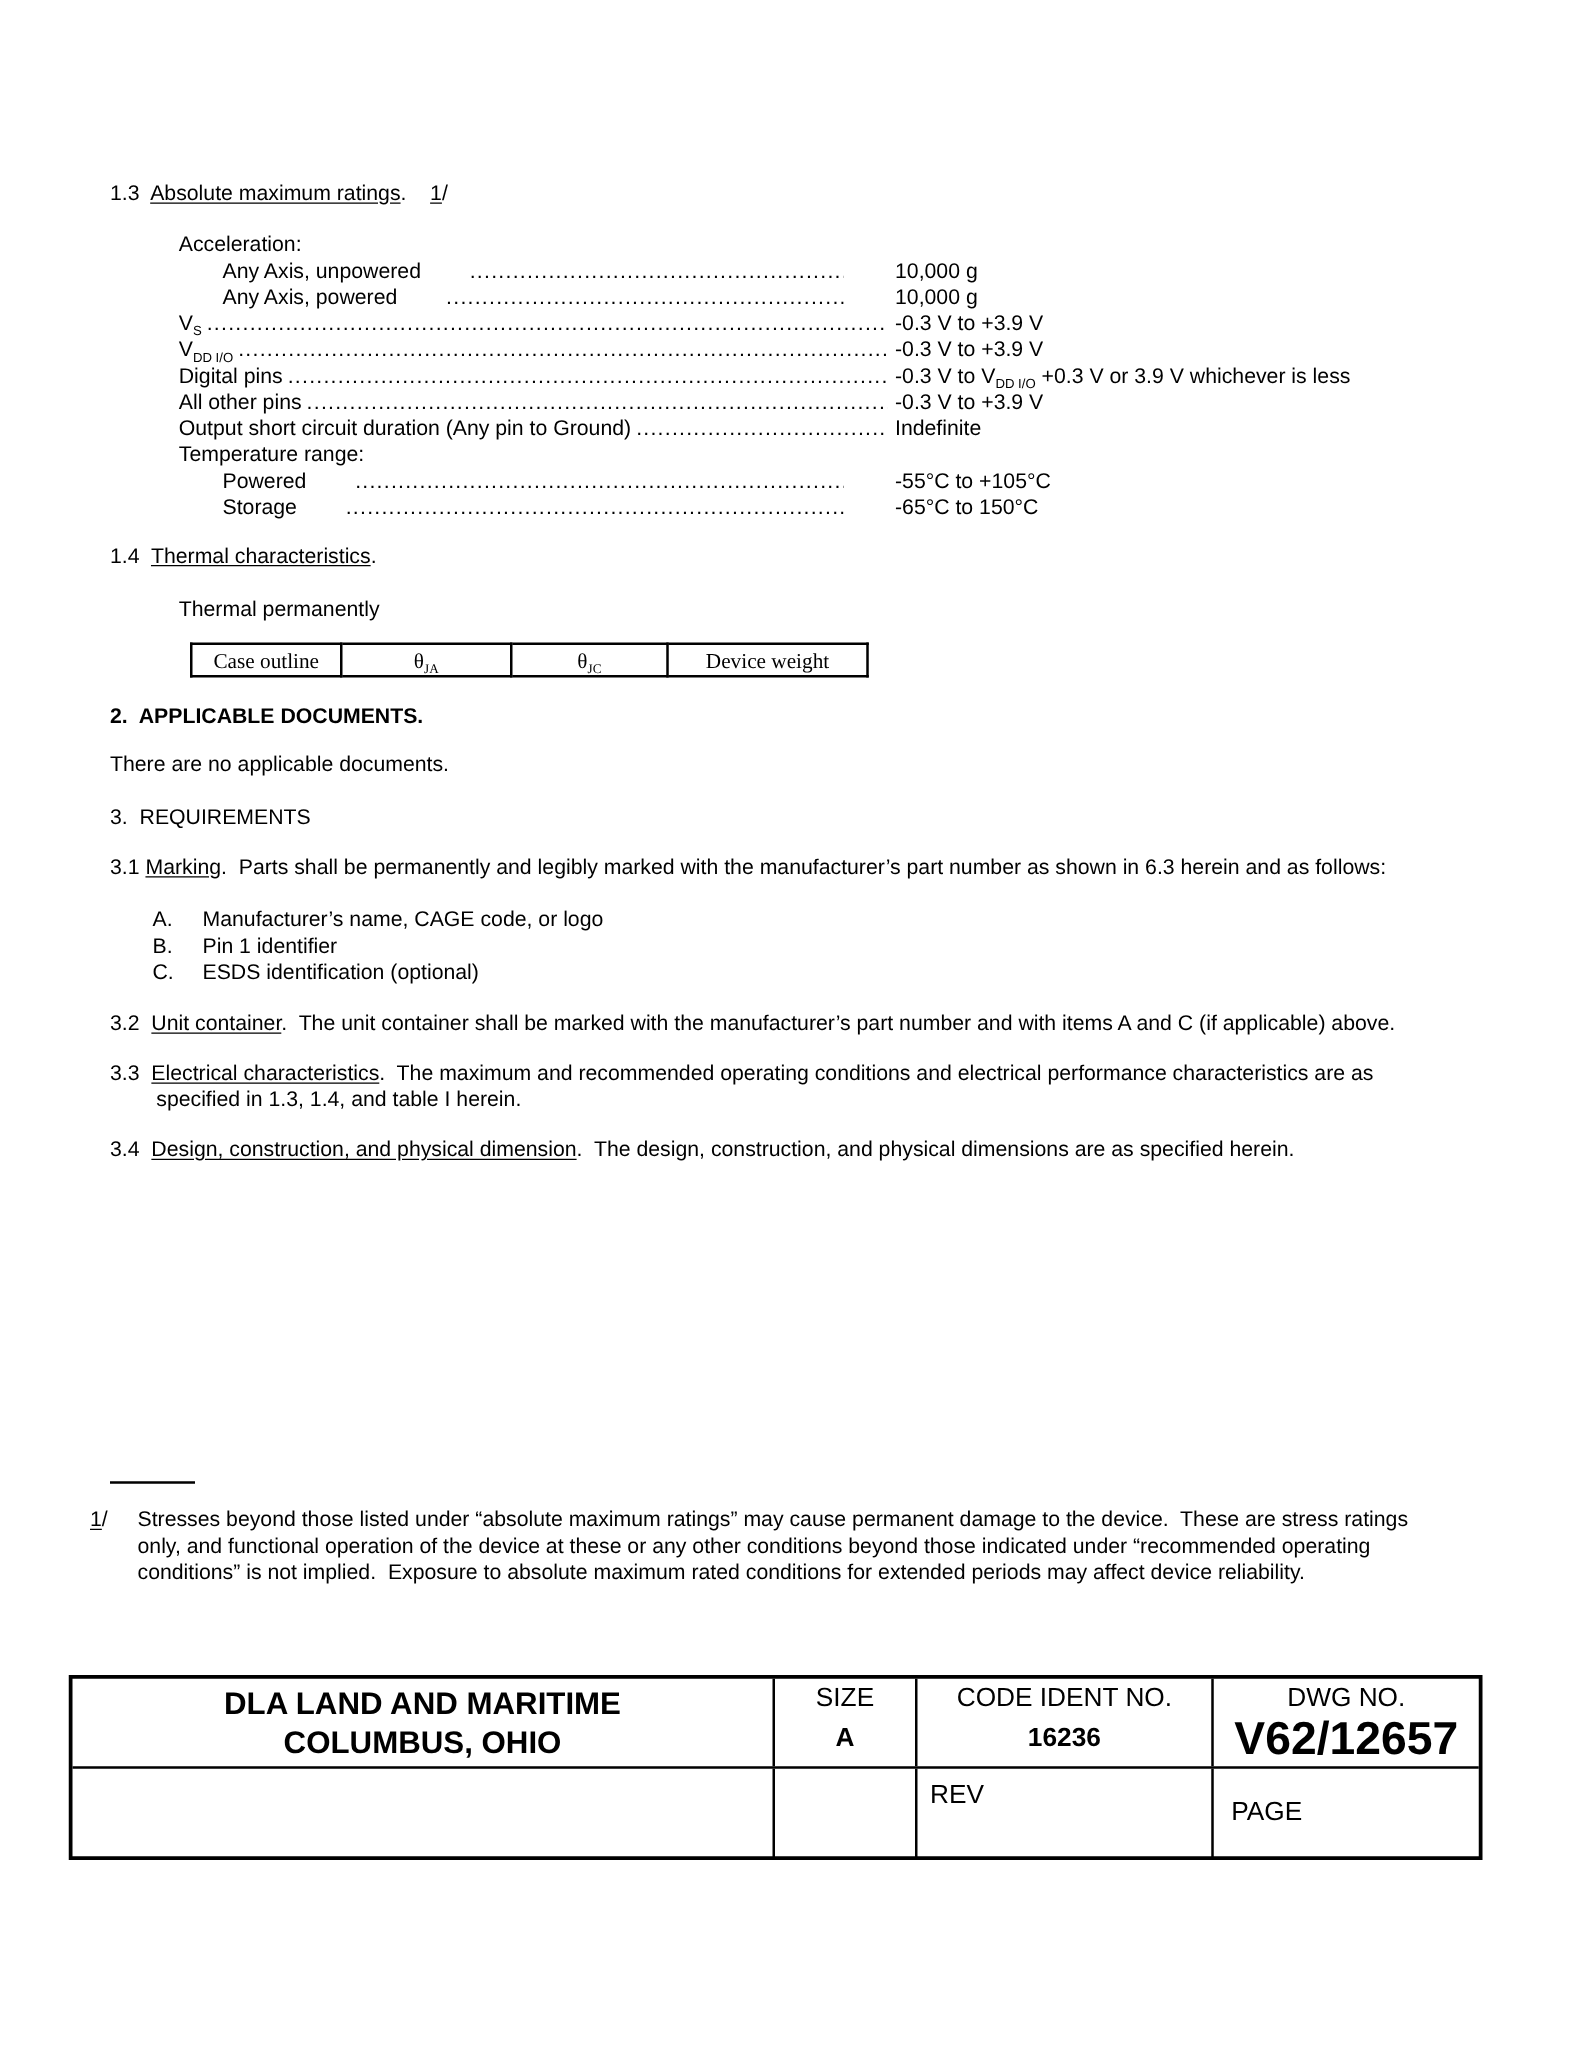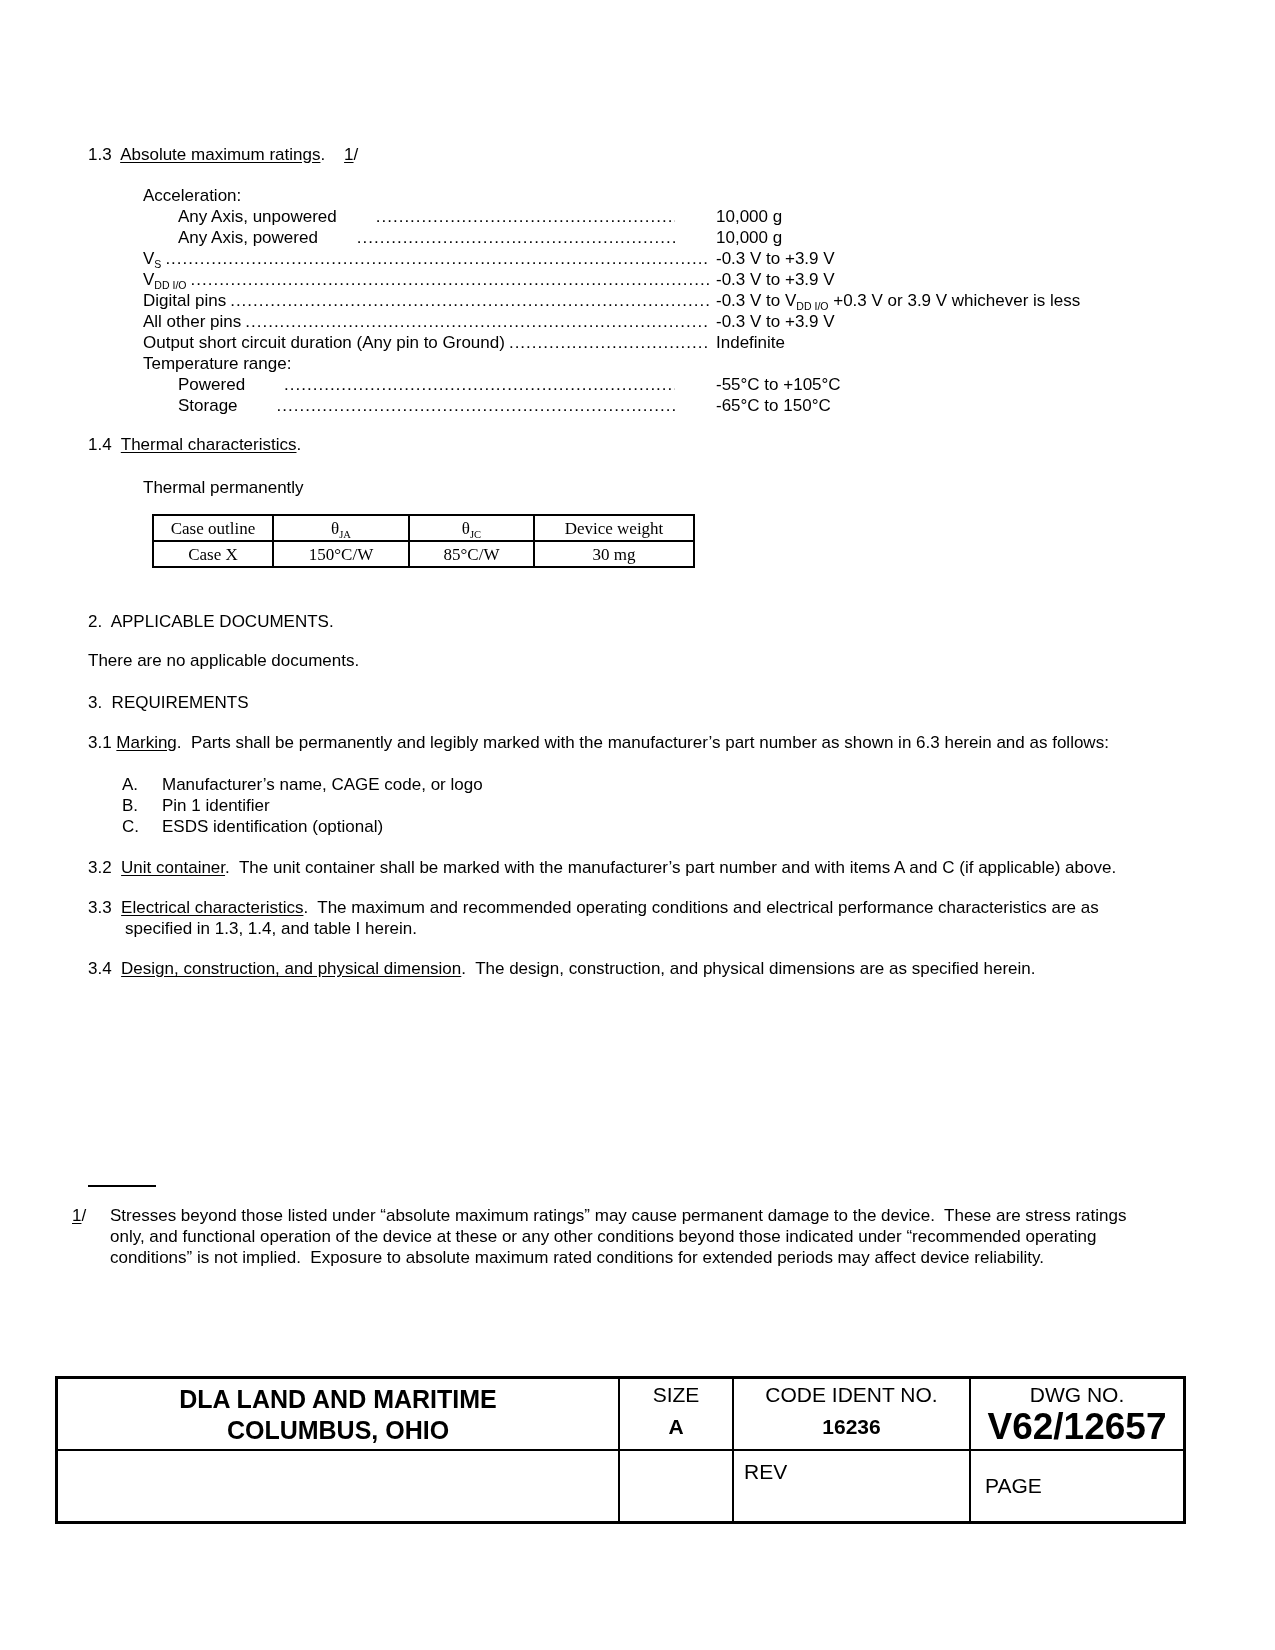--- a/index.html
+++ b/index.html
@@ -25,41 +25,41 @@
   .r-value { flex:0 0 469px; white-space:pre-wrap; }
 
   .mt18 { margin-top:18px; }
   .thermal-label { margin-top:22px; padding-left:71px; }
 
   table.thermal { margin-top:16px; margin-left:80px; border-collapse:collapse; table-layout:fixed; width:541px;font-family:Liberation Serif, serif; }
   table.thermal col.w1{width:120px;} table.thermal col.w2{width:136px;}
   table.thermal col.w3{width:125px;} table.thermal col.w4{width:160px;}
   table.thermal td { border:2px solid #000; text-align:center; height:26px; padding:1px 6px; }
 
-  .heading2 { margin-top:43px; }
+  .heading2 { margin-top:20px;font-weight:bold; }
   .mt18b { margin-top:18px; }
   .mt21 { margin-top:21px; }
 
   .p31 { margin-top:19px; max-width:1060px; }
   .abc { margin-top:21px; padding-left:50px; }
   .abc-row { display:flex; }
   .abc-letter { flex:0 0 40px; }
   .p32 { margin-top:20px; max-width:1085px; }
   .p33 { margin-top:19px; padding-left:53px; text-indent:-37px; max-width:1075px; }
   .p34 { margin-top:19px; }
 
   
   .footnote-area { position:absolute; left:72px; top:1185px; width:1113px; }
   .fn-rule { width:68px; border-top:2px solid #000; margin-left:16px; }
   .fn-row { display:flex; margin-top:18px; }
   .fn-marker { flex:0 0 38px; }
   .fn-text { flex:0 1 auto; max-width:1045px; white-space:pre-wrap; }
 
   
-  .title-block { position:absolute; left:55px; top:1376px; width:1131px; height:148px; border:3px solid #000; }
+  .title-block { position:absolute; left:55px; top:1340px; width:1131px; height:148px; border:3px solid #000; }
   .tb-row { display:flex; }
   .tb-top { height:72px; border-bottom:2px solid #000; }
   .tb-bottom { height:71px; }
   .tbc { border-right:2px solid #000; height:100%; overflow:hidden; }
   .tbc:last-child { border-right:none; }
   .c-org { flex:0 0 562px; }
   .c-size { flex:0 0 114px; }
   .c-code { flex:0 0 237px; }
   .c-dwg { flex:1 1 auto; }
   .org-box { text-align:center; font-weight:bold; font-size:25px; line-height:31px; padding-top:5px; }
@@ -143,26 +143,20 @@
           <col class="w3">
           <col class="w4">
         </colgroup>
       <tbody>
         <tr>
             <td>Case outline</td>
             <td>θ<sub>JA</sub></td>
             <td>θ<sub>JC</sub></td>
             <td>Device weight</td>
           </tr>
-      <tr>
-            <td>Case X</td>
-            <td>150°C/W</td>
-            <td>85°C/W</td>
-            <td>30 mg</td>
-          </tr>
         </tbody>
     </table>
 
     <div class="para heading2">2.  APPLICABLE DOCUMENTS.</div>
     <div class="para mt18b">There are no applicable documents.</div>
     <div class="para mt21">3.  REQUIREMENTS</div>
 
     <div class="para p31">3.1 <u>Marking</u>.  Parts shall be permanently and legibly marked with the manufacturer’s part number as shown in 6.3 herein and as follows:</div>
 
     <div class="abc">

